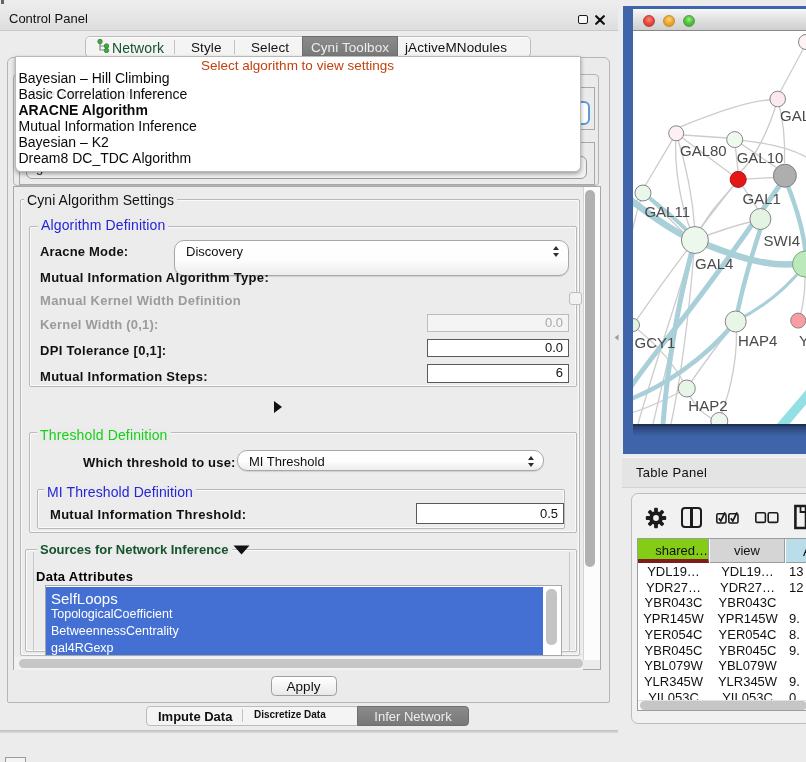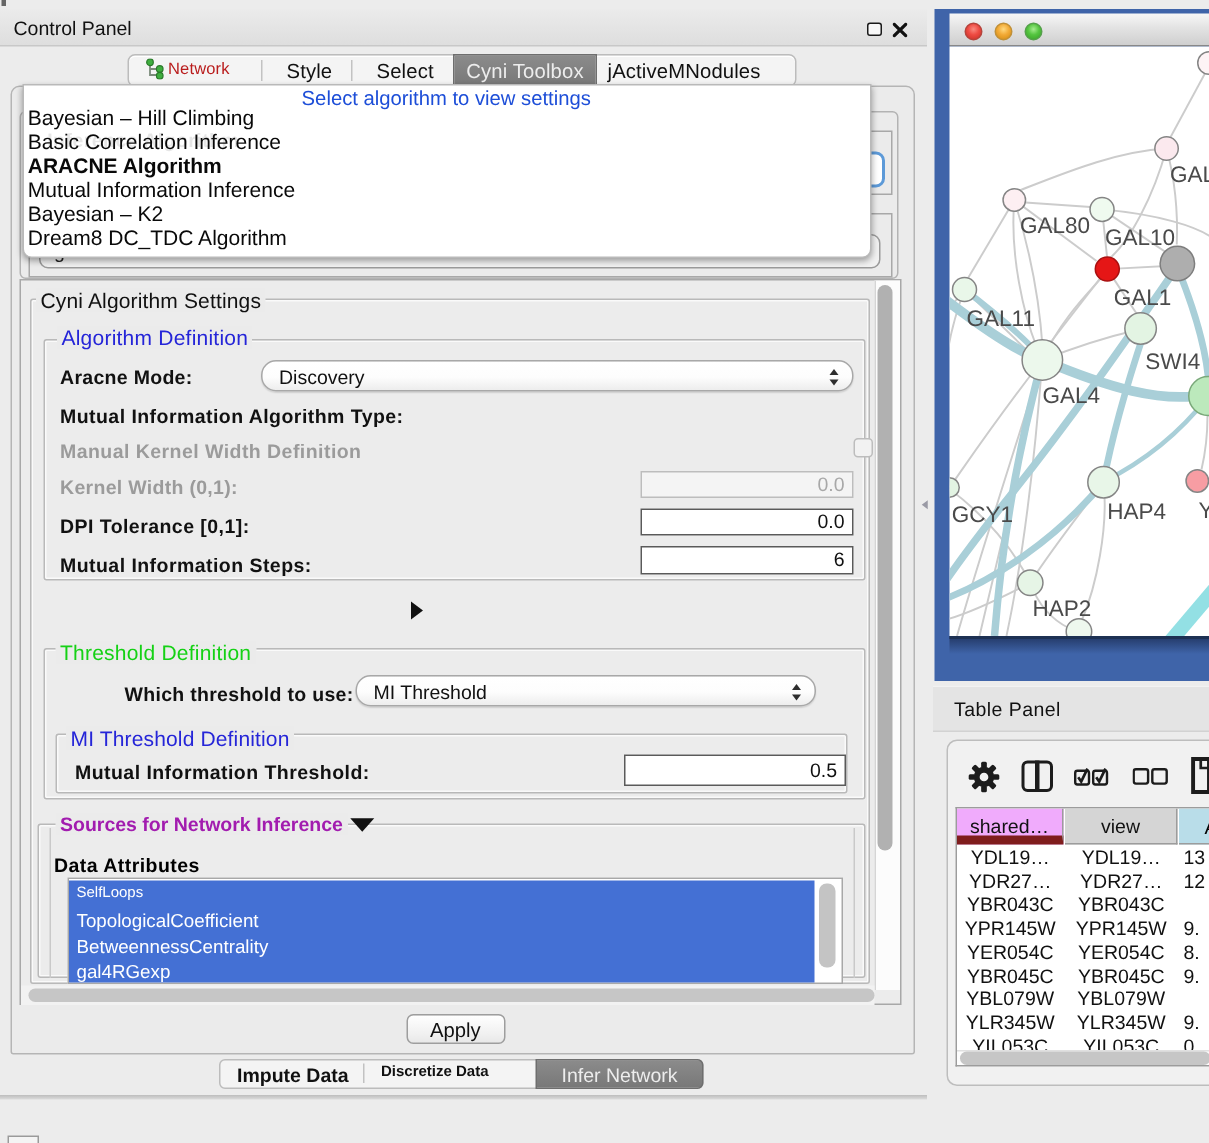--- a/index.html
+++ b/index.html
@@ -24,21 +24,21 @@
   <div class="abs" style="left:85px; top:36px; width:446px; height:22px; background:#f4f4f4; border:1px solid #bcbcbc; border-radius:5px; box-shadow:inset 0 1px 0 #fff;"></div>
   <div class="abs" style="left:302px; top:36px; width:96px; height:22px; background:linear-gradient(#8b8b8b,#787878); border:1px solid #6e6e6e; font-size:13.5px; letter-spacing:0.1px; color:#ededed; text-align:center; line-height:21px;">Cyni Toolbox</div>
   <div class="abs" style="left:174px; top:40px; width:1px; height:14px; background:#c2c2c2;"></div>
   <div class="abs" style="left:234px; top:40px; width:1px; height:14px; background:#c2c2c2;"></div>
   <svg class="abs" style="left:97px; top:39px;" width="13" height="14" viewBox="0 0 13 14">
     <path d="M3 3 L3 11 L9 11 M3 7 L9 7" stroke="#7b8b7b" stroke-width="1.2" fill="none"></path>
     <circle cx="3" cy="2.5" r="2.2" fill="#3fae3f" stroke="#2a7a2a" stroke-width="0.8"></circle>
     <circle cx="9.5" cy="7" r="2.2" fill="#3fae3f" stroke="#2a7a2a" stroke-width="0.8"></circle>
     <circle cx="9.5" cy="11.5" r="2.2" fill="#3fae3f" stroke="#2a7a2a" stroke-width="0.8"></circle>
   </svg>
-  <div class="abs" style="left:112px; top:39.5px; font-size:11px; letter-spacing:0.1px; color:#b91c1c;">Network</div>
+  <div class="abs" style="left:112px; top:39.5px; font-size:14px; letter-spacing:0.1px; color:#14532d;">Network</div>
   <div class="abs" style="left:191px; top:39.5px; font-size:13.5px; letter-spacing:0.1px; color:#111;">Style</div>
   <div class="abs" style="left:251px; top:39.5px; font-size:13.5px; letter-spacing:0.1px; color:#111;">Select</div>
   <div class="abs" style="left:405px; top:39.5px; font-size:13.5px; letter-spacing:0.1px; color:#111;">jActiveMNodules</div>
 
   <div class="abs" style="left:7px; top:57px; width:603px; height:646px; background:#ebebeb; border:1px solid #b5b5b5; border-radius:6px 6px 2px 2px;"></div>
 
   <div class="abs" style="left:13px; top:74px; width:586px; height:112px; background:#ebebeb; border:1px solid #b3b3b3; border-radius:4px;"></div>
   <div class="abs" style="left:19px; top:87px; width:576px; height:43px; border:1px solid #a8a8a8;"></div>
   <div class="abs" style="left:27px; top:101px; width:563px; height:24px; background:#fff; border:2.5px solid #5d9ad8; border-radius:6px;"></div>
   <div class="abs" style="left:19px; top:142px; width:576px; height:43px; border:1px solid #a8a8a8;"></div>
@@ -53,21 +53,21 @@
   <div class="abs" style="left:14px; top:657px; width:569px; height:13px; background:#f2f2f2;"></div>
   <div class="abs" style="left:19px; top:659px; width:564px; height:8.5px; background:#c6c6c6; border-radius:4.5px;"></div>
 
   <div class="abs" style="left:20px; top:199px; width:560px; height:457px; border:1px solid #b9b9b9; border-radius:2px; box-shadow:inset 0 0 0 1px #fafafa;"></div>
   <div class="abs" style="left:24px; top:192px; background:#ebebeb; padding:0 3px; font-size:14px; letter-spacing:0.1px; color:#111;">Cyni Algorithm Settings</div>
 
   <div class="abs" style="left:29px; top:226px; width:548px; height:161px; border:1px solid #b9b9b9; border-radius:2px; box-shadow:inset 0 0 0 1px #fafafa;"></div>
   <div class="abs" style="left:38px; top:217px; background:#ebebeb; padding:0 3px; font-size:14px; letter-spacing:0.15px; color:#2525d8;">Algorithm Definition</div>
 
   <div class="abs bold" style="left:40px; top:244px; font-size:13px; letter-spacing:0.2px; color:#111;">Aracne Mode:</div>
-  <div class="abs combo" style="left:174px; top:240px; width:395px; height:21px;">
+  <div class="abs combo" style="left:174px; top:240px; width:395px; height:36px;">
       <span>Discovery</span>
     </div>
   <div class="abs bold" style="left:40px; top:270px; font-size:13px; letter-spacing:0.3px; color:#111;">Mutual Information Algorithm Type:</div>
 
   <div class="abs bold" style="left:40px; top:293px; font-size:13px; letter-spacing:0.3px; color:#9b9b9b;">Manual Kernel Width Definition</div>
   <div class="abs" style="left:569px; top:292px; width:13px; height:13px; background:#f2f2f2; border:1px solid #bdbdbd; border-radius:3px;"></div>
   <div class="abs bold" style="left:40px; top:317px; font-size:13px; letter-spacing:0.2px; color:#9b9b9b;">Kernel Width (0,1):</div>
   <div class="abs field dis" style="left:427px; top:314px; width:142px; height:18px;">0.0</div>
   <div class="abs bold" style="left:40px; top:343px; font-size:13px; letter-spacing:0.3px; color:#111;">DPI Tolerance [0,1]:</div>
   <div class="abs field" style="left:427px; top:339px; width:142px; height:18px;">0.0</div>
@@ -84,46 +84,46 @@
   <div class="abs combo" style="left:237px; top:450px; width:307px; height:21px;padding-left:19px;">
       <span>MI Threshold</span>
     </div>
   <div class="abs" style="left:37px; top:489px; width:528px; height:40px; border:1px solid #b9b9b9; border-radius:2px; box-shadow:inset 0 0 0 1px #fafafa;"></div>
   <div class="abs" style="left:44px; top:484px; background:#ebebeb; padding:0 3px; font-size:14px; letter-spacing:0.1px; color:#2525d8;">MI Threshold Definition</div>
   <div class="abs bold" style="left:50px; top:507px; font-size:13px; letter-spacing:0.3px; color:#111;">Mutual Information Threshold:</div>
   <div class="abs field" style="left:416px; top:503px; width:148px; height:21px; line-height:19px;">0.5</div>
 
   <div class="abs" style="left:25px; top:549px; width:552px; height:103px; border:1px solid #b9b9b9; border-radius:2px; box-shadow:inset 0 0 0 1px #fafafa;"></div>
   <div class="abs" style="left:33px; top:552px; width:537px; height:100px; border:1px solid #c9c9c9; border-top:none; border-bottom:none;"></div>
-  <div class="abs bold" style="left:37px; top:542px; background:#ebebeb; padding:0 3px; font-size:13px; color:#a21caf;">Sources for Network Inference</div>
+  <div class="abs bold" style="left:37px; top:542px; background:#ebebeb; padding:0 3px; font-size:13px; color:#14532d;">Sources for Network Inference</div>
   <svg class="abs" style="left:233px; top:545px;" width="17" height="10" viewBox="0 0 17 10">
       <path d="M0.5 0.5 L16.5 0.5 L8.5 9.5 Z" fill="#111"></path>
     </svg>
   <div class="abs bold" style="left:36px; top:569px; font-size:13px; letter-spacing:0.3px; color:#000000;">Data Attributes</div>
   <div class="abs" style="left:45px; top:585px; width:517px; height:71px; background:#fff; border:1px solid #a8a8a8;"></div>
   <div class="abs" style="left:46px; top:587px; width:497px; height:68px; background:#4470d4;"></div>
-  <div class="abs" style="left:51px; top:590px; font-size:10px; color:#fff;">SelfLoops</div>
+  <div class="abs" style="left:51px; top:590px; font-size:15px; color:#fff;">SelfLoops</div>
   <div class="abs" style="left:51px; top:607px; font-size:12.5px; color:#fff;">TopologicalCoefficient</div>
   <div class="abs" style="left:51px; top:624px; font-size:12.5px; color:#fff;">BetweennessCentrality</div>
   <div class="abs" style="left:51px; top:641px; font-size:12.5px; color:#fff;">gal4RGexp</div>
   <div class="abs" style="left:546px; top:589px; width:11px; height:56px; background:#c4c4c4; border-radius:5px;"></div>
 
   <div class="abs" style="left:270.5px; top:675.5px; width:66px; height:20px; background:linear-gradient(#ffffff,#f0f0f0 70%,#e8e8e8); border:1px solid #9e9e9e; border-radius:4.5px; font-size:13.5px; color:#111; text-align:center; line-height:19px;">Apply</div>
 
   <div class="abs" style="left:146px; top:706px; width:323px; height:20px; background:#f4f4f4; border:1px solid #bcbcbc; border-radius:4px;"></div>
   <div class="abs" style="left:357px; top:706px; width:112px; height:20px; background:linear-gradient(#8b8b8b,#787878); border:1px solid #6e6e6e; border-radius:0 4px 4px 0; font-size:13px; color:#ededed; text-align:center; line-height:19px;">Infer Network</div>
   <div class="abs" style="left:242px; top:709px; width:1px; height:13px; background:#c2c2c2;"></div>
   <div class="abs bold" style="left:158px; top:709px; font-size:13px; color:#111; font-weight:bold;">Impute Data</div>
   <div class="abs bold" style="left:254px; top:709px; font-size:10px; color:#111; font-weight:bold;">Discretize Data</div>
 
   <div class="abs" style="left:0; top:730px; width:618px; height:3px; background:linear-gradient(#bdbdbd,#dcdcdc);"></div>
 </div>
 
 <div class="abs" id="popup" style="left:14.5px; top:56px; width:566px; height:116px; background:#fff; border:1px solid #b9b9b9; border-radius:0 0 6px 6px; box-shadow:0 2px 4px rgba(0,0,0,0.35); z-index:50;">
-  <div class="abs" style="left:0; top:1px; width:100%; text-align:center; font-size:13.5px; color:#1d4ed8;">Select algorithm to view settings</div>
+  <div class="abs" style="left:0; top:1px; width:100%; text-align:center; font-size:13.5px; color:#c2410c;">Select algorithm to view settings</div>
   <div class="abs" style="left:16px; top:29px; font-size:13px; font-weight:bold; color:rgba(60,60,60,0.13); letter-spacing:0.3px;">Inference Algorithm</div>
   <div style="position:absolute; left:3px; top:13px; font-size:14px; color:#090909; line-height:16px; white-space:nowrap;">
     Bayesian – Hill Climbing<br>
     Basic Correlation Inference<br>
     <b>ARACNE Algorithm</b><br>
     Mutual Information Inference<br>
     Bayesian – K2<br>
     Dream8 DC_TDC Algorithm
   </div>
 </div>
@@ -252,21 +252,21 @@
 <svg class="abs" style="left:755px; top:512px;" width="25" height="12" viewBox="0 0 25 12">
   <rect x="0.8" y="0.8" width="9.6" height="9.6" rx="1.5" fill="none" stroke="#1c1c1c" stroke-width="1.6"></rect>
   <rect x="13.2" y="0.8" width="9.6" height="9.6" rx="1.5" fill="none" stroke="#1c1c1c" stroke-width="1.6"></rect>
 </svg>
 <svg class="abs" style="left:794px; top:504px;" width="12" height="26" viewBox="0 0 12 26">
   <path d="M1.4 2 L12 2 L12 24 L1.4 24 Z" fill="none" stroke="#1c1c1c" stroke-width="2.6"></path>
   <path d="M6.5 1.5 L6.5 8 L12 8" stroke="#1c1c1c" stroke-width="1.8" fill="none"></path>
 </svg>
 
 <div class="abs" style="left:637px; top:538px; width:169px; height:173px; background:#fff; border:1px solid #9c9c9c; border-right:none; overflow:hidden;">
-  <div class="abs" style="left:0; top:0; width:71px; height:24px; background:#f0abfc; border-right:1px solid #9c9c9c; border-bottom:6px solid #7f1d1d; font-size:13px; text-align:center; line-height:24px; color:#111;">shared…</div>
+  <div class="abs" style="left:0; top:0; width:71px; height:24px; background:#84cc16; border-right:1px solid #9c9c9c; border-bottom:4px solid #7f1d1d; font-size:13px; text-align:right; line-height:24px; color:#111;">shared…</div>
   <div class="abs" style="left:72px; top:0; width:75px; height:24px; background:#d5d5d5; border-right:1px solid #9c9c9c; border-bottom:1px solid #9c9c9c; font-size:13px; text-align:center; line-height:24px; color:#111;">view</div>
   <div class="abs" style="left:148px; top:0; width:21px; height:24px; background:#b9dde9; border-bottom:1px solid #9c9c9c; overflow:hidden;">
       <span style="position:absolute; left:17px; top:5px; font-size:13px;">Av</span>
     </div>
   <div class="abs" id="rows" style="left:0; top:25px; width:169px; font-size:13px; color:#111;">
       <div class="abs" style="left:0;top:0px;width:71px;text-align:center;">YDL19…</div>
       <div class="abs" style="left:72px;top:0px;width:75px;text-align:center;">YDL19…</div>
       <div class="abs" style="left:151px;top:0px;">13</div>
       <div class="abs" style="left:0;top:15.7px;width:71px;text-align:center;">YDR27…</div>
       <div class="abs" style="left:72px;top:15.7px;width:75px;text-align:center;">YDR27…</div>

